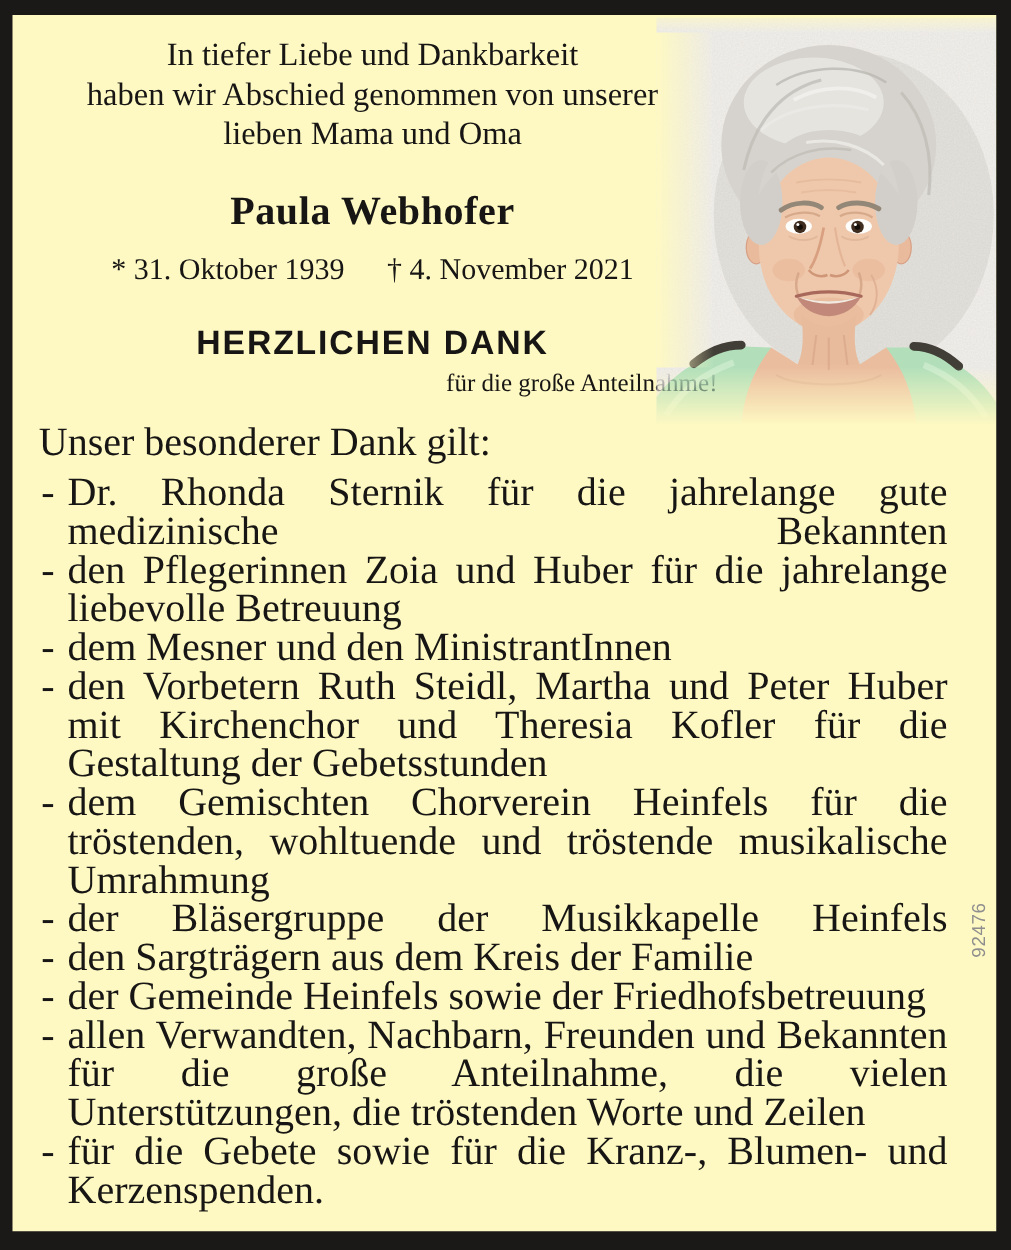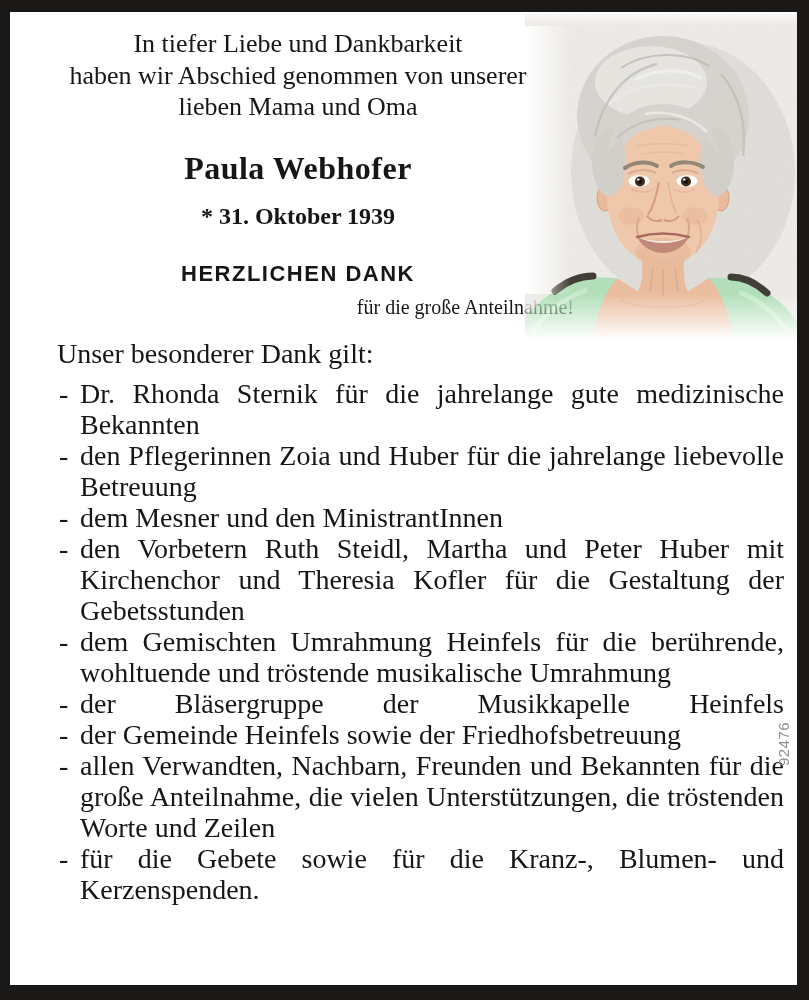--- a/index.html
+++ b/index.html
@@ -5,52 +5,52 @@
   * { margin:0; padding:0; box-sizing:border-box; }
   html,body { background:#ffffff; }
   body { width:809px; height:1000px; position:relative; }
 
   .frame {
     position:relative; width:809px; height:1000px;
     background:#1a1918;
   }
   .page {
     position:absolute; left:10px; top:12px; width:787px; height:973px;
-    background:#ffffff; overflow:hidden;
+    background:#fef9c3; overflow:hidden;
     font-family:"Liberation Serif", serif; color:#171614;
   }
 
   
   .intro {
     position:absolute; left:12px; top:16px; width:552px;
     text-align:center;
   }
   .intro-line { font-size:26px; line-height:31.5px; }
   .deceased-name {
     margin-top:18px; font-size:32px; line-height:54px;
     font-weight:bold; letter-spacing:0.5px;
   }
   .dates {
-    margin-top:6px; font-size:24px; font-weight:bold;
+    margin-top:6px; font-size:24px; font-weight:normal;
     display:flex; justify-content:center; gap:34px; line-height:30px;
   }
   .thanks-head {
     margin-top:28px;
     font-family:"Liberation Sans", sans-serif; font-weight:bold;
-    font-size:22px; line-height:30px; letter-spacing:1.5px;
+    font-size:27px; line-height:30px; letter-spacing:1.5px;
   }
   .thanks-sub { margin-top:3px; font-size:20px; line-height:30px;text-align:right; }
 
   
   .photo { position:absolute; left:515px; top:2px; width:272px; height:326px; }
 
   
   .body-text {
-    position:absolute; left:47px; top:326px; width:727px;
-    font-size:28px; line-height:31px;
+    position:absolute; left:21px; top:326px; width:727px;
+    font-size:32px; line-height:31px;
   }
   .dank-intro { margin-bottom:9px; }
   ul.thanks { list-style:none; }
   ul.thanks li {
     position:relative; padding-left:23px;
     text-align:justify; text-align-last:left;
   }
   ul.thanks li::before { content:"-"; position:absolute; left:2px; }
   ul.thanks li:nth-child(1),
   ul.thanks li:nth-child(6),
@@ -79,20 +79,21 @@
 
     <div class="intro">
       <div class="intro-line">In tiefer Liebe und Dankbarkeit</div>
       <div class="intro-line">haben wir Abschied genommen von unserer</div>
       <div class="intro-line">lieben Mama und Oma</div>
 
       <div class="deceased-name">Paula Webhofer</div>
 
       <div class="dates">
         <span>* 31. Oktober 1939</span>
+        <span>† 4. November 2021</span>
       </div>
 
       <div class="thanks-head">HERZLICHEN DANK</div>
       <div class="thanks-sub">für die große Anteilnahme!</div>
     </div>
 
     <div class="photo">
       <svg viewBox="0 0 272 326" width="272" height="326" aria-hidden="true">
         <defs>
           <filter id="stucco" x="-5%" y="-5%" width="110%" height="110%">
@@ -203,22 +204,23 @@
       </svg>
     </div>
 
     <div class="body-text">
       <div class="dank-intro">Unser besonderer Dank gilt:</div>
       <ul class="thanks">
         <li>Dr. Rhonda Sternik für die jahrelange gute medizinische Bekannten</li>
         <li>den Pflegerinnen Zoia und Huber für die jahrelange liebevolle Betreuung</li>
         <li>dem Mesner und den MinistrantInnen</li>
         <li>den Vorbetern Ruth Steidl, Martha und Peter Huber mit Kirchenchor und Theresia Kofler für die Gestaltung der Gebetsstunden</li>
-        <li>dem Gemischten Umrahmung Heinfels für die berührende, wohltuende und tröstende musikalische Umrahmung</li>
+        <li>dem Gemischten Chorverein Heinfels für die tröstenden, wohltuende und tröstende musikalische Umrahmung</li>
         <li>der Bläsergruppe der Musikkapelle Heinfels</li>
+        <li>den Sargträgern aus dem Kreis der Familie</li>
         <li>der Gemeinde Heinfels sowie der Friedhofsbetreuung</li>
         <li>allen Verwandten, Nachbarn, Freunden und Bekannten für die große Anteilnahme, die vielen Unterstützungen, die tröstenden Worte und Zeilen</li>
         <li>für die Gebete sowie für die Kranz-, Blumen- und Kerzenspenden.</li>
       </ul>
     </div>
 
 
     <div class="refnum">92476</div>
 
   </div>

